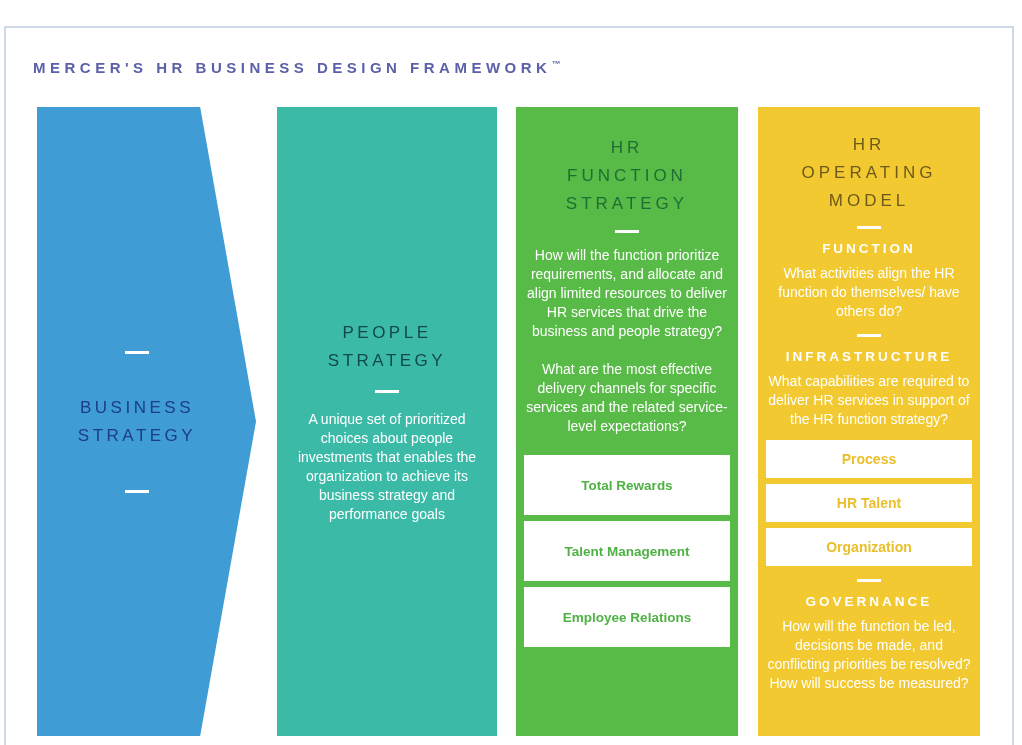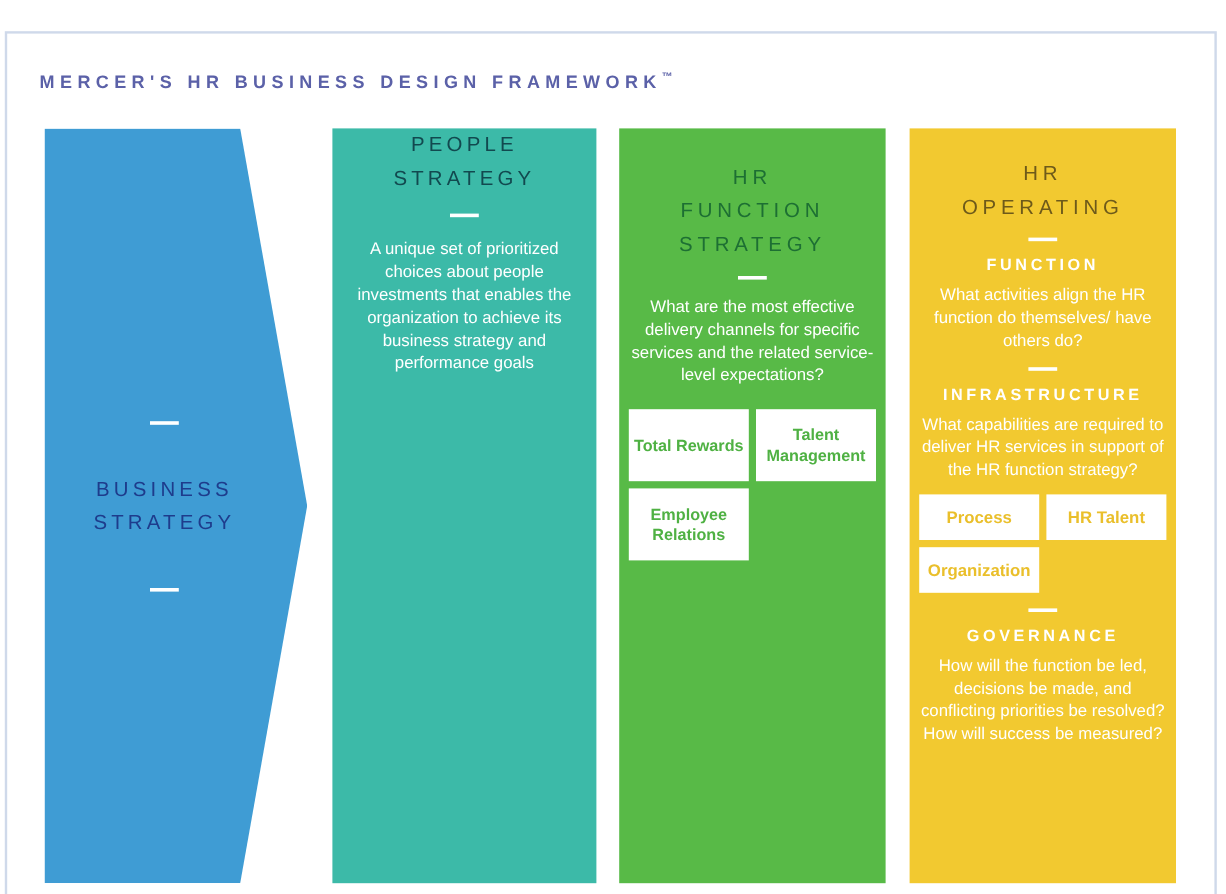--- a/index.html
+++ b/index.html
@@ -32,33 +32,33 @@
   
   .col-business {
     left:37px; width:219px; background:#3f9cd4;
     clip-path:polygon(0 0, 74.5% 0, 100% 50%, 74.5% 100%, 0 100%);
     justify-content:center; padding-right:19px;
   }
   .col-business .col-title { color:#1e3c8c; letter-spacing:3.5px; }
   .col-business .dash { margin:40px 0; }
 
   
-  .col-people { left:277px; width:220px; background:#3cbaa8; padding:0 6px; }
+  .col-people { left:277px; width:220px; background:#3cbaa8; justify-content:center; padding:0 6px; }
   .col-people .col-title { color:#12494f; letter-spacing:3.5px; }
   .col-people .dash { margin:15px 0 17px 0; }
   .body-text { color:#ffffff; font-size:14px; line-height:19px; }
 
   
   .col-function { left:516px; width:222px; background:#58ba47; padding:27px 8px 0 8px; }
   .col-function .col-title { color:#1d6f33; }
   .col-function .dash { margin:12px 0 13px 0; }
   .col-function .body-text { margin-bottom:19px; }
 
   .box-grid {
-    display:grid; grid-template-columns:1fr 1fr; gap:6px;
+    display:grid; grid-template-columns:1fr; gap:6px;
     width:206px; flex:none;
   }
   .box {
     background:#ffffff; display:flex; align-items:center; justify-content:center;
     font-weight:bold; font-size:13.5px; line-height:17px; text-align:center; padding:2px;
   }
   .col-function .box { height:60px; color:#4fb143; }
 
   
   .col-operating { left:758px; width:222px; background:#f2c930; padding:24px 8px 0 8px; }
@@ -101,32 +101,34 @@
     <div class="body-text">A unique set of prioritized choices about people investments that enables the organization to achieve its business strategy and performance goals</div>
   </div>
 
   <div class="col col-function">
     <div class="col-title">
       <span class="line">HR</span>
       <span class="line">FUNCTION</span>
       <span class="line">STRATEGY</span>
     </div>
     <div class="dash"></div>
+    <div class="body-text">How will the function prioritize requirements, and allocate and align limited resources to deliver HR services that drive the business and people strategy?</div>
     <div class="body-text">What are the most effective delivery channels for specific services and the related service-level expectations?</div>
     <div class="box-grid">
       <div class="box">Total Rewards</div>
       <div class="box">Talent Management</div>
       <div class="box">Employee Relations</div>
     </div>
   </div>
 
   <div class="col col-operating">
     <div class="col-title">
       <span class="line">HR</span>
       <span class="line">OPERATING</span>
+      <span class="line">MODEL</span>
     </div>
     <div class="dash"></div>
 
     <div class="section-heading">FUNCTION</div>
     <div class="body-text">What activities align the HR function do themselves/ have others do?</div>
 
     <div class="dash mid-dash"></div>
 
     <div class="section-heading">INFRASTRUCTURE</div>
     <div class="body-text">What capabilities are required to deliver HR services in support of the HR function strategy?</div>

